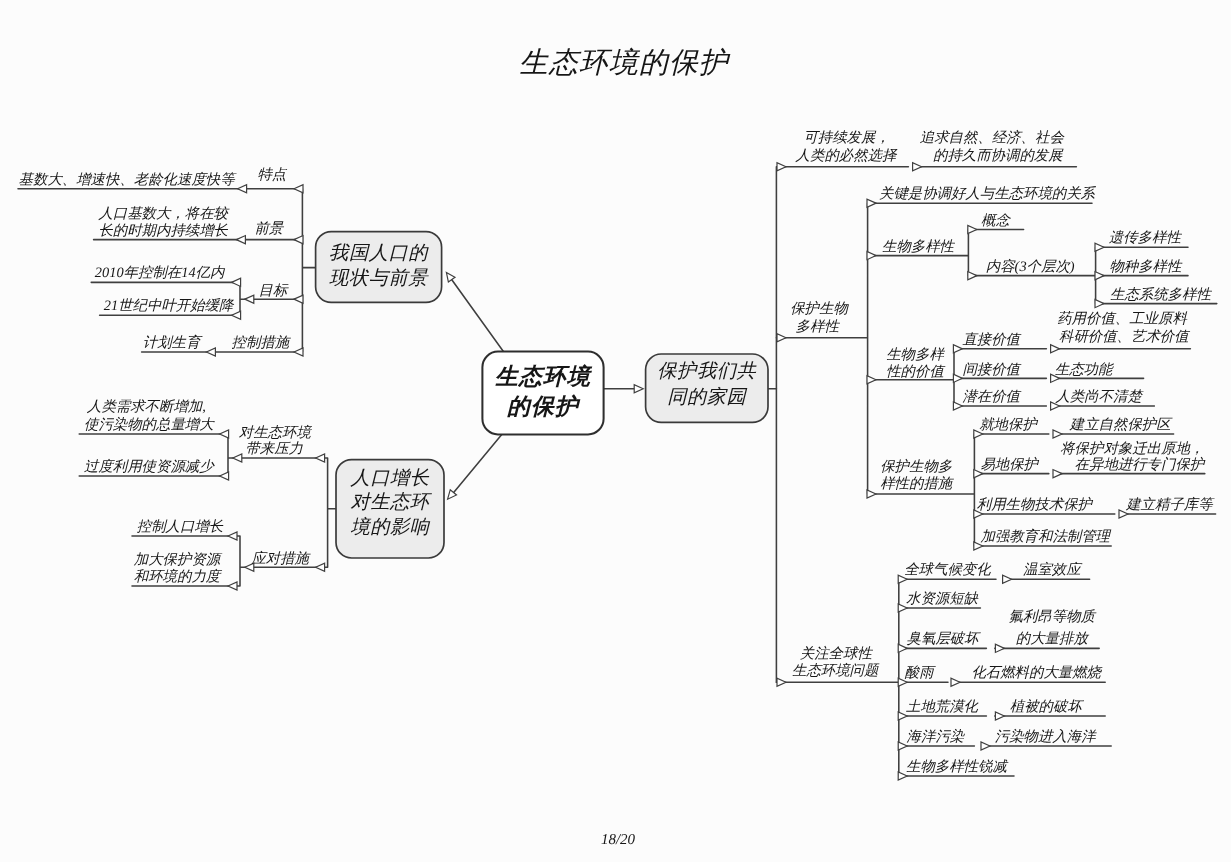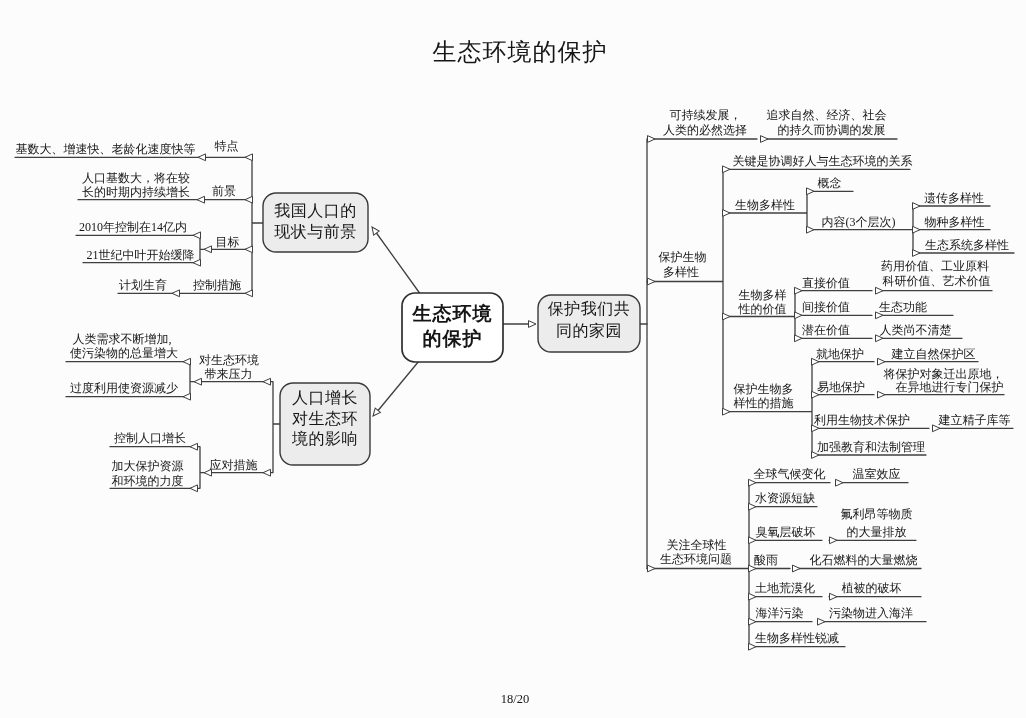--- a/index.html
+++ b/index.html
@@ -1,17 +1,17 @@
 <!DOCTYPE html>
 <html><head>
 <meta charset="utf-8">
 <style>
   html,body{margin:0;padding:0;background:#fcfcfc;}
   .stage{position:relative;width:1026px;height:718px;background:#fcfcfc;overflow:hidden;
-         font-family:"Liberation Serif","DejaVu Serif",serif;}
+         font-family:"Liberation Serif","DejaVu Serif",serif;font-style:italic;}
   svg{display:block}
   .ln{stroke:#3f3f3f;stroke-width:1.3;fill:none;stroke-linecap:round;}
   .box{fill:#ececec;stroke:#3a3a3a;stroke-width:1.4;}
   .rootbox{fill:#ffffff;stroke:#2e2e2e;stroke-width:1.7;}
   text{fill:#161616;text-anchor:middle;}
   .t{font-family:"Liberation Serif","DejaVu Serif",serif;font-size:12px;}
   .tb{font-family:"Liberation Serif","DejaVu Serif",serif;font-size:16px;letter-spacing:0.5px;}
   .troot{font-family:"Liberation Sans","DejaVu Sans",sans-serif;font-size:19px;font-weight:bold;letter-spacing:1px;}
   .title{font-family:"Liberation Sans","DejaVu Sans",sans-serif;font-size:24px;letter-spacing:1px;}
   .footer{font-family:"Liberation Serif","DejaVu Serif",serif;font-size:12.5px;}

